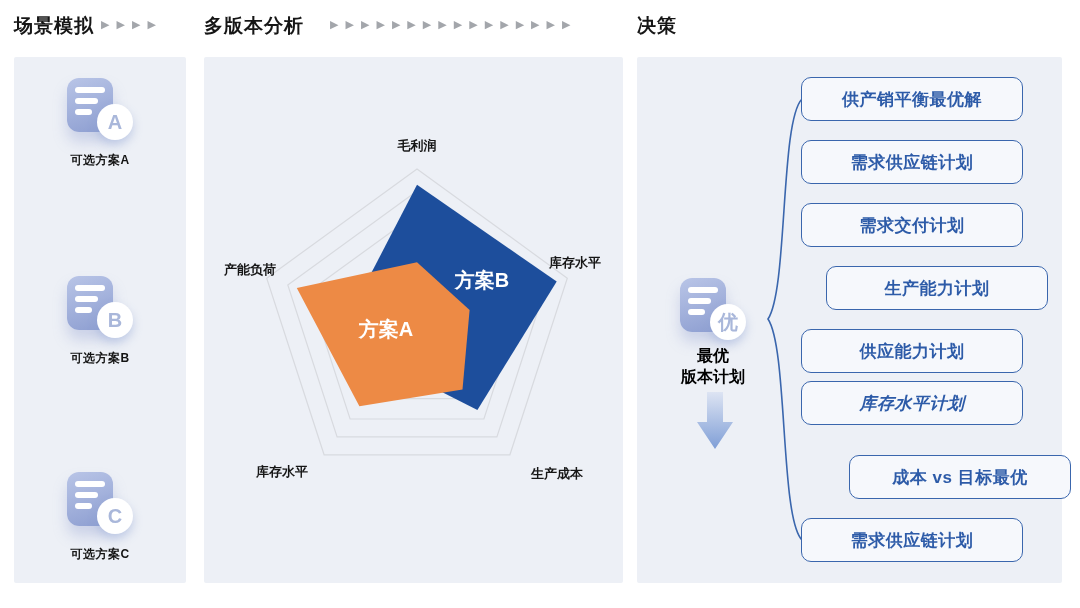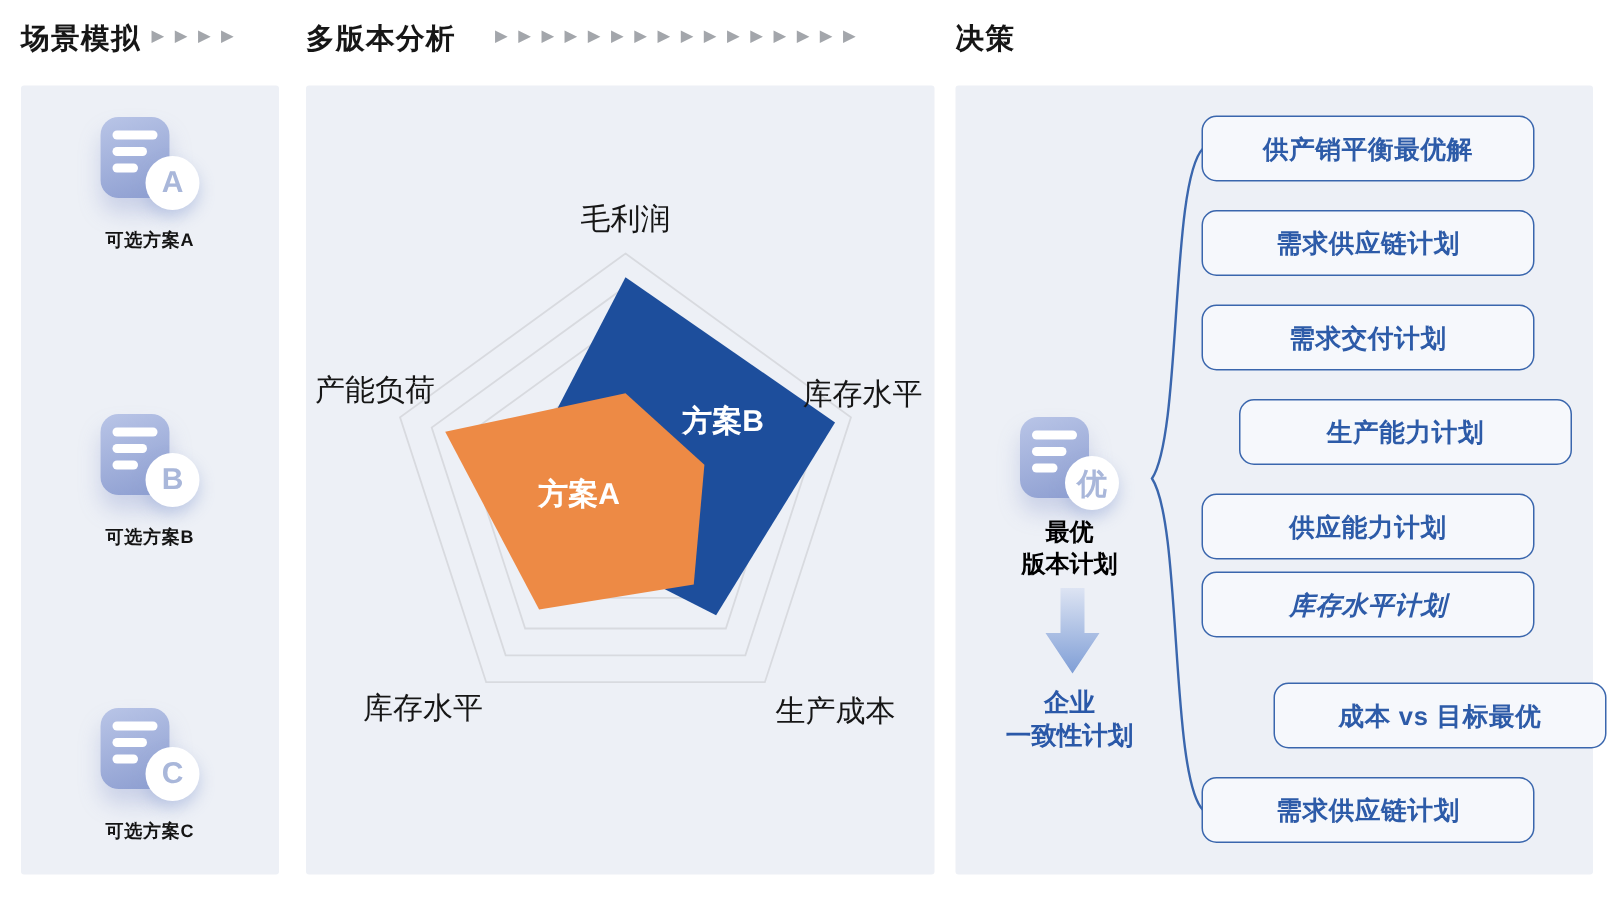--- a/index.html
+++ b/index.html
@@ -25,21 +25,21 @@
   .doc-badge{position:absolute;right:0;bottom:0;width:36px;height:36px;border-radius:50%;background:#ffffff;
     color:#a9b7da;font-size:20px;font-weight:700;display:flex;align-items:center;justify-content:center;
     box-shadow:0 5px 10px rgba(140,160,210,.45);}
   
   .scenario-item{position:absolute;left:0;width:100%;display:flex;flex-direction:column;align-items:center;}
   .scenario-label{margin-top:12px;font-size:12px;font-weight:700;color:#141414;letter-spacing:.5px;}
   
   #radar-svg{position:absolute;left:0;top:0;}
   .ring{fill:none;stroke:#d8dadf;stroke-width:1.2;}
   .series-label{fill:#ffffff;font-size:20px;font-weight:700;text-anchor:middle;font-family:"Liberation Sans",sans-serif;}
-  .axis-label{position:absolute;transform:translate(-50%,-50%);font-size:20px;font-weight:400;color:#161616;white-space:nowrap;}
+  .axis-label{position:absolute;transform:translate(-50%,-50%);font-size:13px;font-weight:700;color:#161616;white-space:nowrap;}
   
   .plan-box{position:absolute;left:164px;width:222px;height:44px;box-sizing:border-box;
     border:1.6px solid #3a66ad;border-radius:10px;background:#f6f8fc;
     display:flex;align-items:center;justify-content:center;
     font-size:17px;font-weight:700;color:#2d5ba8;letter-spacing:.5px;white-space:nowrap;}
   #opt-icon-slot{position:absolute;left:43px;top:221px;}
   .caption{position:absolute;transform:translateX(-50%);text-align:center;font-weight:700;white-space:nowrap;}
   #opt-caption{left:76px;top:288px;font-size:16px;line-height:21px;color:#000000;}
   #result-caption{left:76px;top:401px;font-size:17px;line-height:22px;color:#2a58a8;}
   #down-arrow{position:absolute;left:58px;top:335px;}
@@ -122,21 +122,21 @@
       <polygon points="213.0,181.5 297.1,242.7 265.0,341.6 161.0,341.6 128.9,242.7" class="ring"></polygon>
       <polygon points="213.0,127.8 352.7,224.6 273.4,353.1 185.1,308.3 149.9,249.5" fill="#1D4E9C"></polygon>
       <polygon points="213.0,205.2 265.6,252.9 258.5,332.6 155.4,349.3 92.8,230.9" fill="#ED8A45"></polygon>
       <text x="182" y="279" class="series-label">方案A</text>
       <text x="278" y="230" class="series-label">方案B</text>
     </svg>
 <div class="axis-label" style="left: 213px; top: 89px;">毛利润</div>
     <div class="axis-label" style="left: 371px; top: 206px;">库存水平</div>
     <div class="axis-label" style="left: 353px; top: 417px;">生产成本</div>
     <div class="axis-label" style="left: 78px; top: 415px;">库存水平</div>
-    <div class="axis-label" style="left: 46px; top: 203px;">产能负荷</div>
+    <div class="axis-label" style="left: 46px; top: 213px;">产能负荷</div>
   </div>
 
 <div class="panel" id="panel-decision">
   <svg id="brace-svg" width="425" height="526">
     <path d="M165,42 C143,64 151,232 131,262 C151,292 143,461 165,483" fill="none" stroke="#3a66ad" stroke-width="1.6" stroke-linecap="round"></path>
   </svg>
   <div id="opt-icon-slot">
       <div class="doc-icon">
         <div class="doc-body">
           <div class="doc-bar" style="width: 30px; top: 9px;"></div>
@@ -152,24 +152,20 @@
   </div>
   <svg id="down-arrow" width="40" height="60" viewBox="0 0 40 60">
     <defs>
       <linearGradient id="ag" x1="0" y1="0" x2="0" y2="1">
         <stop offset="0" stop-color="#dde4f3"></stop>
         <stop offset="1" stop-color="#7f9ed6"></stop>
       </linearGradient>
     </defs>
     <path d="M12,0 L28,0 L28,30 L38,30 L20,57 L2,30 L12,30 Z" fill="url(#ag)"></path>
   </svg>
-  <div class="caption" id="result-caption">
-    <div>企业</div>
-    <div>一致性计划</div>
-  </div>
   <div id="plan-list">
       <div class="plan-box" style="top: 20px;">供产销平衡最优解</div>
       <div class="plan-box" style="top: 83px;">需求供应链计划</div>
       <div class="plan-box" style="top: 146px;">需求交付计划</div>
       <div class="plan-box" style="top: 209px; margin-left: 25px;">生产能力计划</div>
       <div class="plan-box" style="top: 272px;">供应能力计划</div>
       <div class="plan-box" style="top: 324px; font-style: italic;">库存水平计划</div>
       <div class="plan-box" style="top: 398px; margin-left: 48px;">成本 vs 目标最优</div>
       <div class="plan-box" style="top: 461px;">需求供应链计划</div>
     </div>

